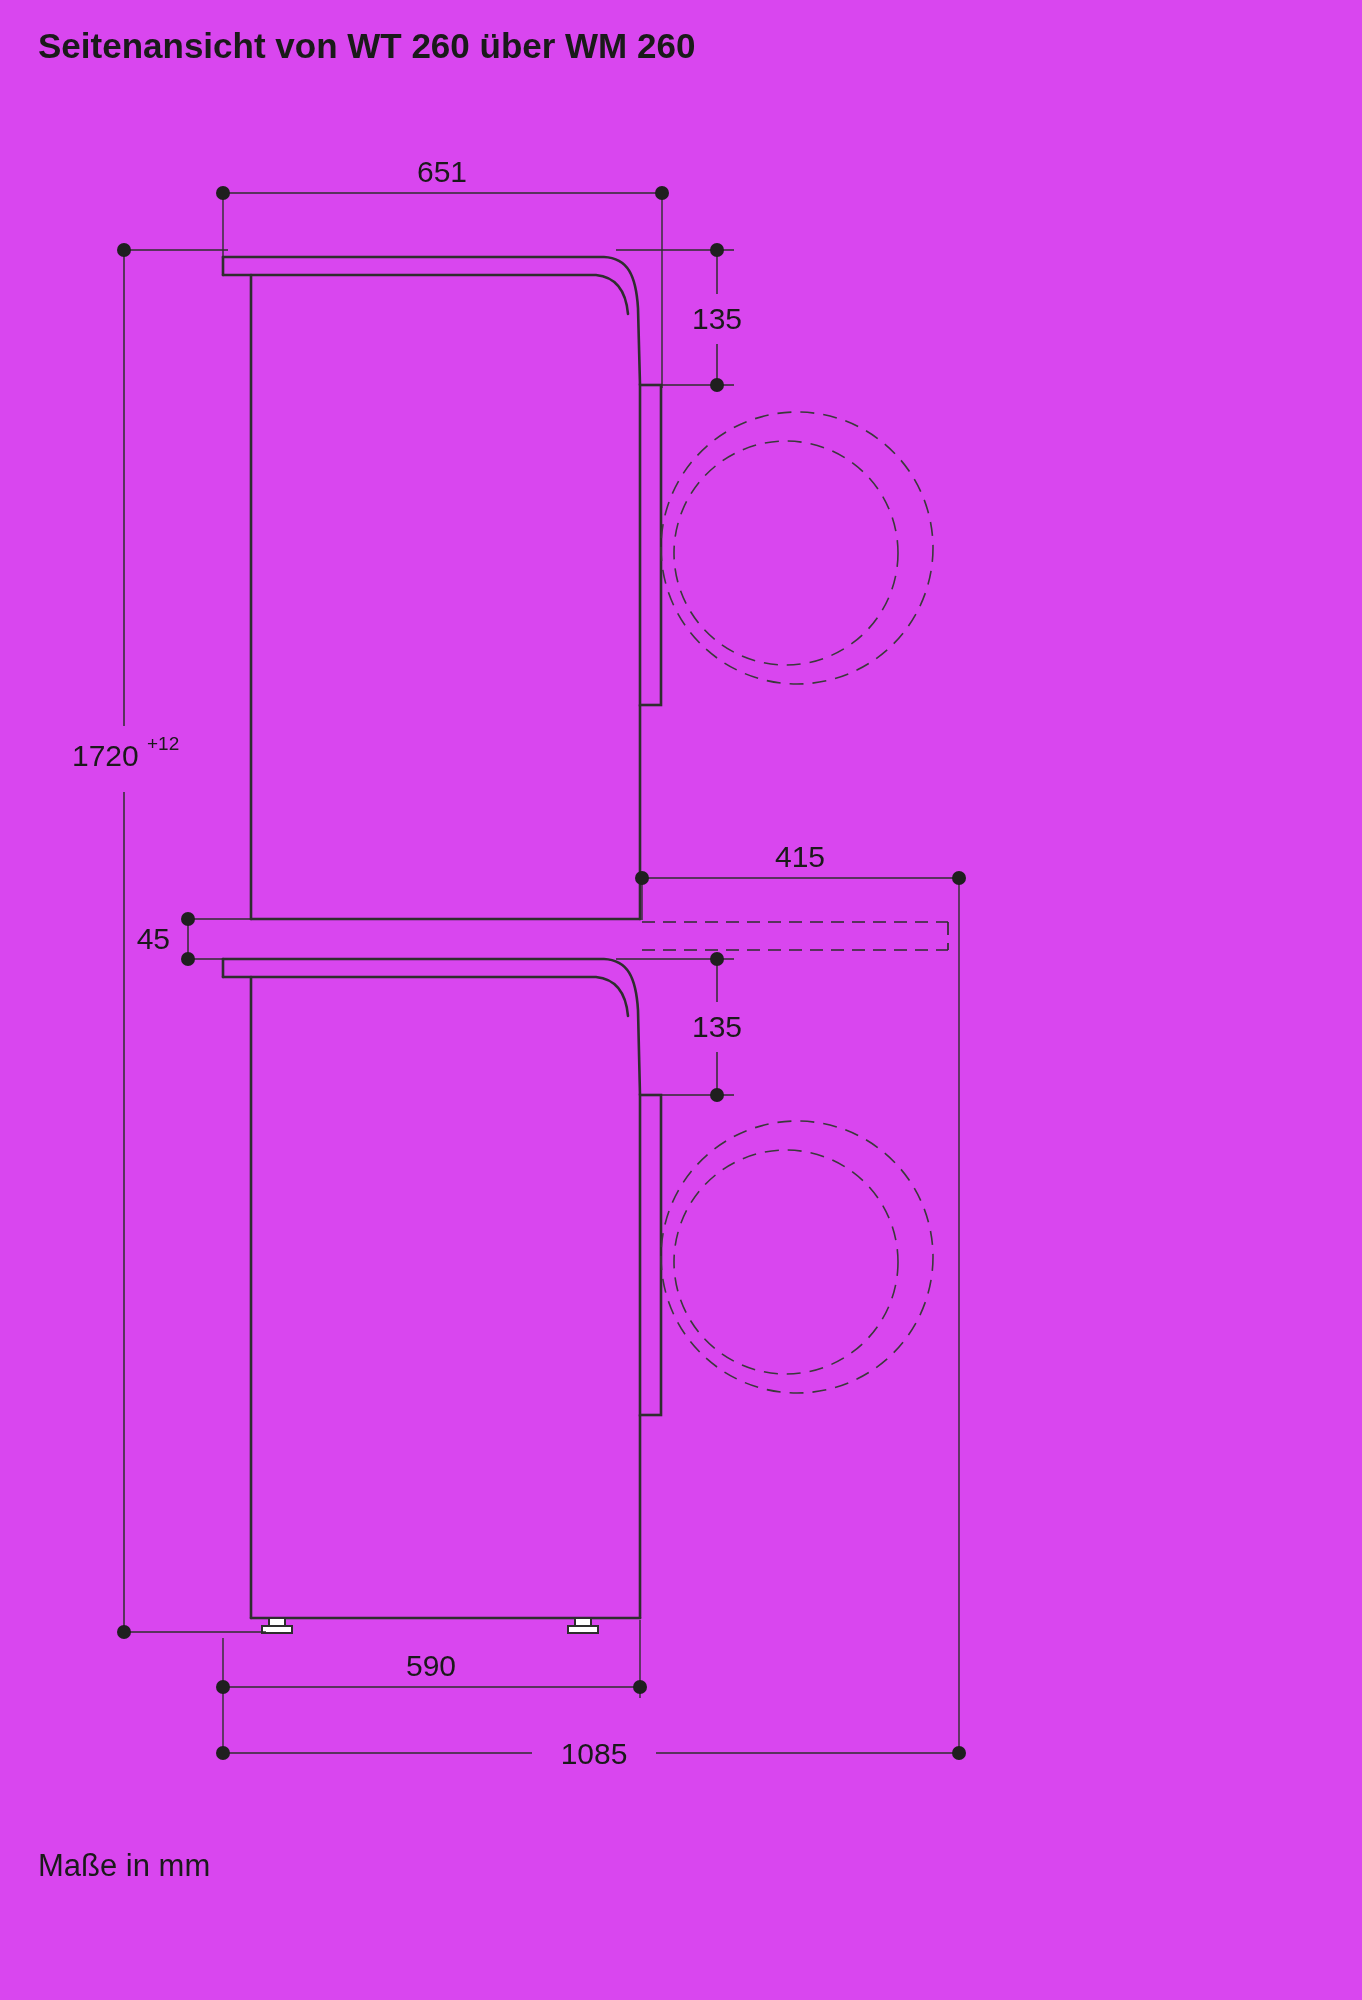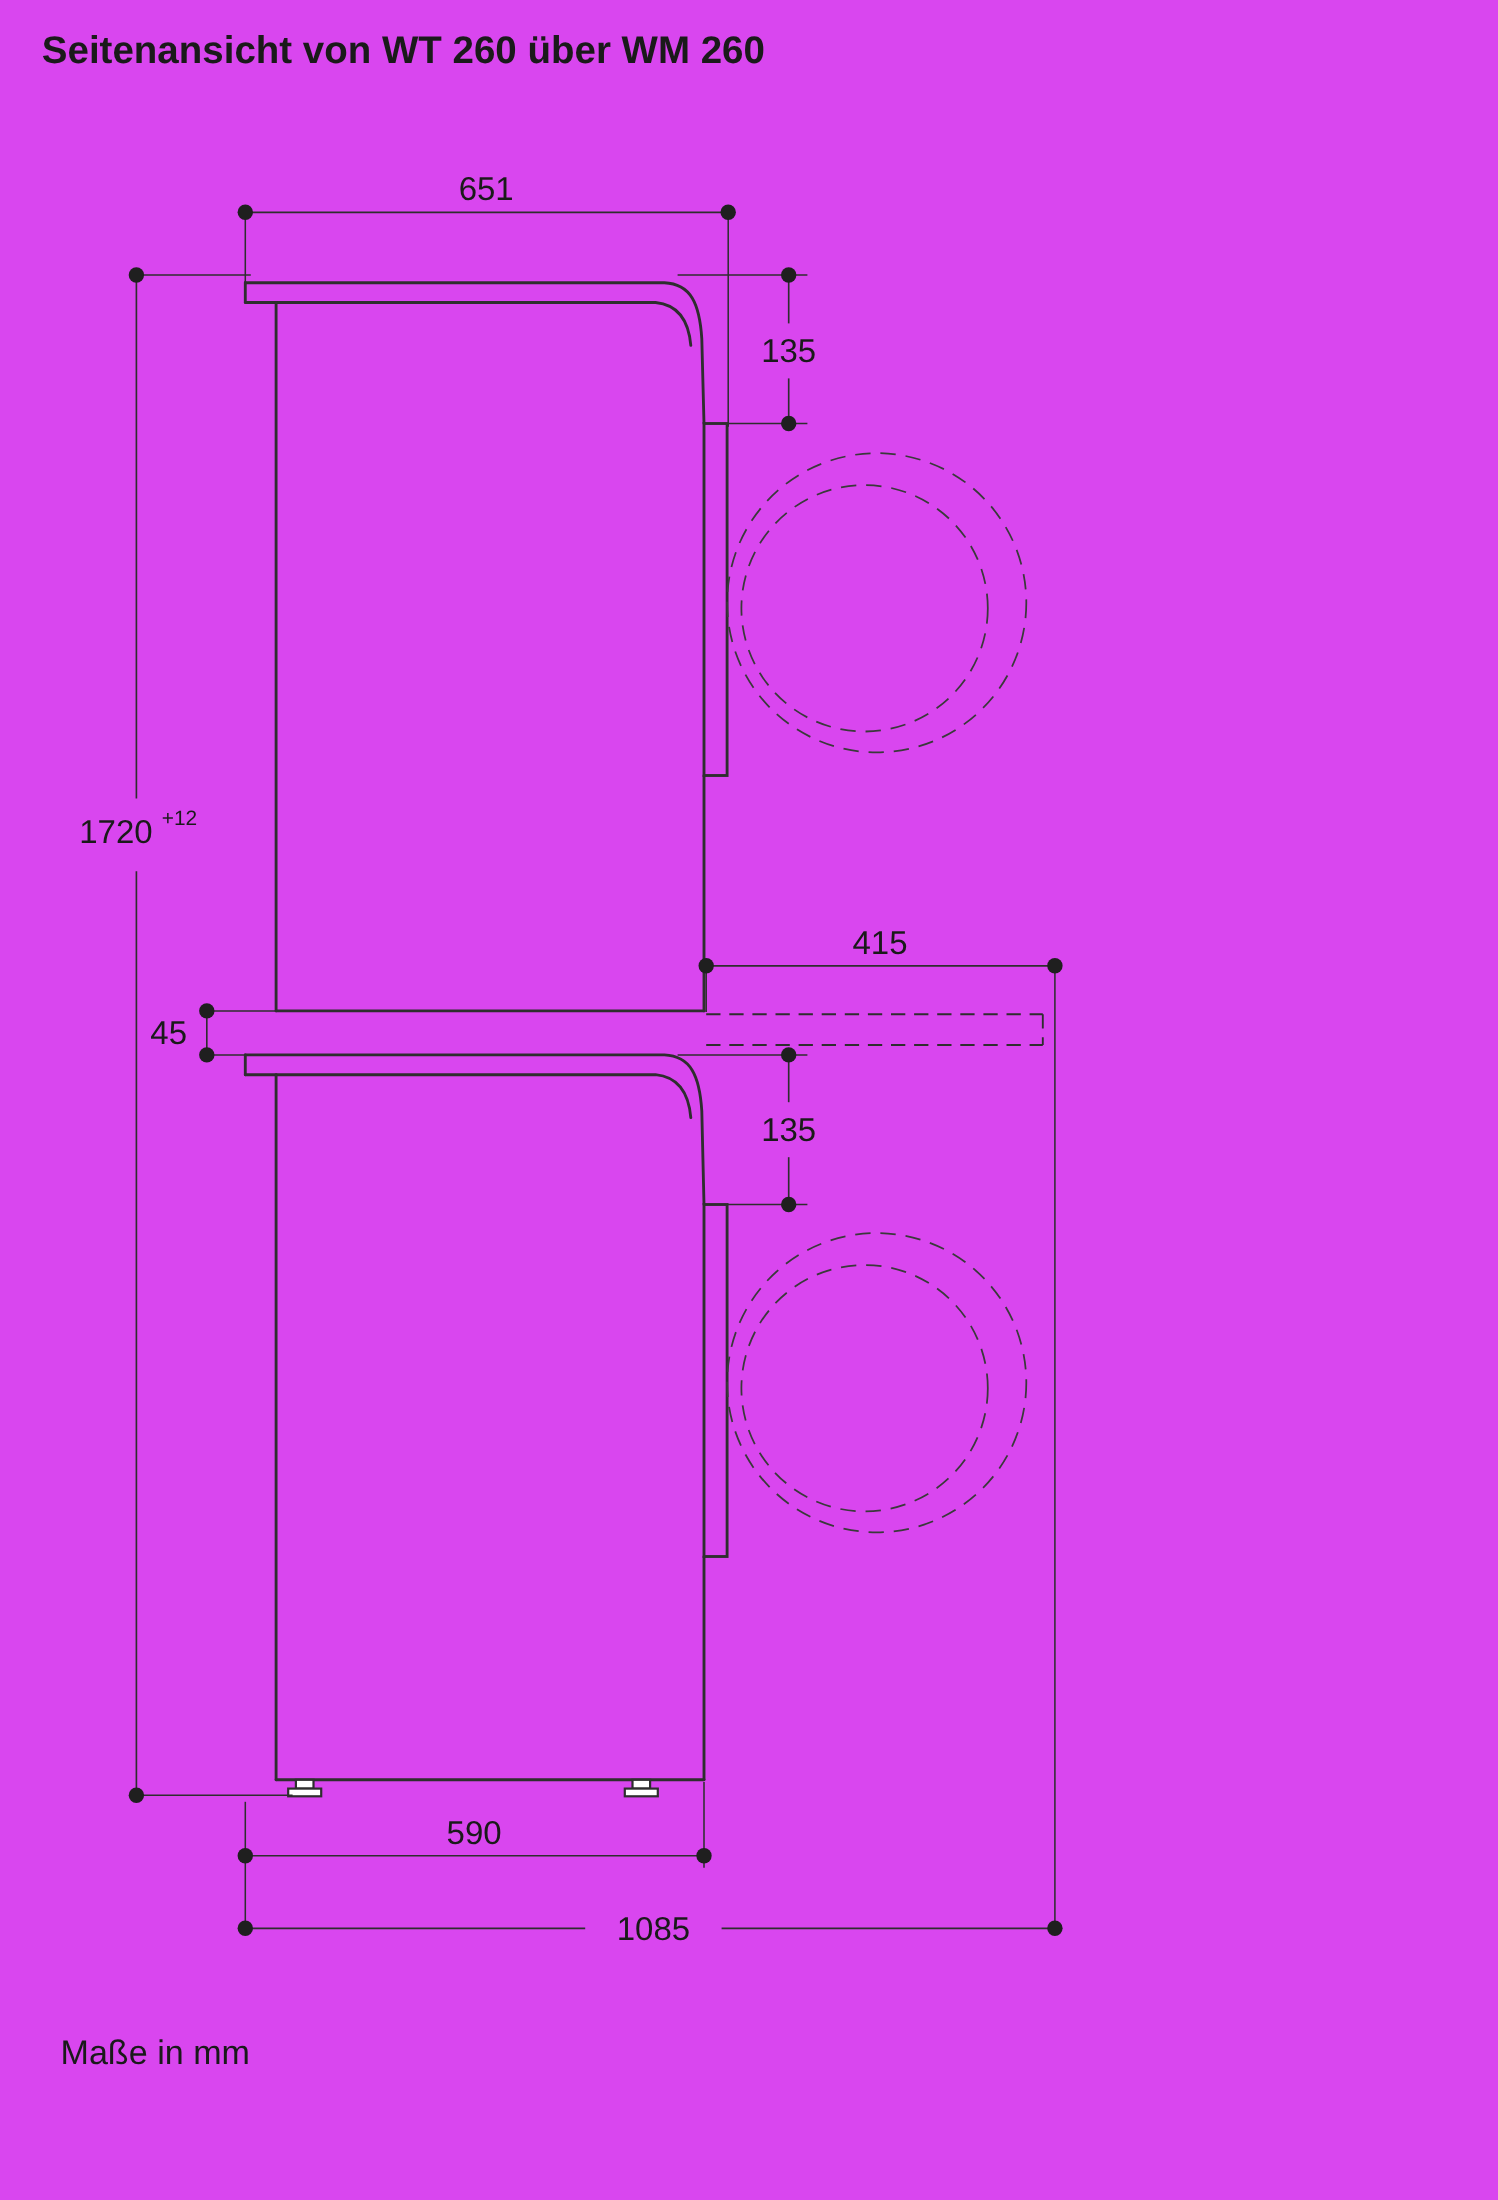--- a/index.html
+++ b/index.html
@@ -1,20 +1,20 @@
 <!DOCTYPE html>
 <html><head>
 <meta charset="utf-8">
 <style>
   html,body{margin:0;padding:0;background:#ffffff;}
   #page{position:relative;width:1362px;height:2000px;background:#d946ef;overflow:hidden;
         font-family:"Liberation Sans","DejaVu Sans",sans-serif;color:#1a1a1a;}
   #title{position:absolute;left:38px;top:24px;font-size:35px;font-weight:700;line-height:1.28;color:#1a1a1a;}
   #title span{display:block;}
-  #footer{position:absolute;left:55px;top:1848px;font-size:31px;color:#1a1a1a;}
+  #footer{position:absolute;left:38px;top:1848px;font-size:31px;color:#1a1a1a;}
   svg{position:absolute;left:0;top:0;}
   .outline{fill:none;stroke:#2e2e2e;stroke-width:2.6;stroke-linecap:round;}
   .dim{fill:none;stroke:#2e2e2e;stroke-width:1.5;}
   .ext{fill:none;stroke:#2e2e2e;stroke-width:1.4;}
   .dashed{fill:none;stroke:#2e2e2e;stroke-width:1.7;stroke-dasharray:13 8;}
   .swing{fill:none;stroke:#3a3a3a;stroke-width:1.6;stroke-dasharray:14 9;}
   .dot{fill:#1f1f1f;stroke:none;}
   .foot{fill:#ffffff;stroke:#2e2e2e;stroke-width:2;}
   text{font-family:"Liberation Sans","DejaVu Sans",sans-serif;font-size:30px;fill:#1a1a1a;}
   text.sup{font-size:19px;}

